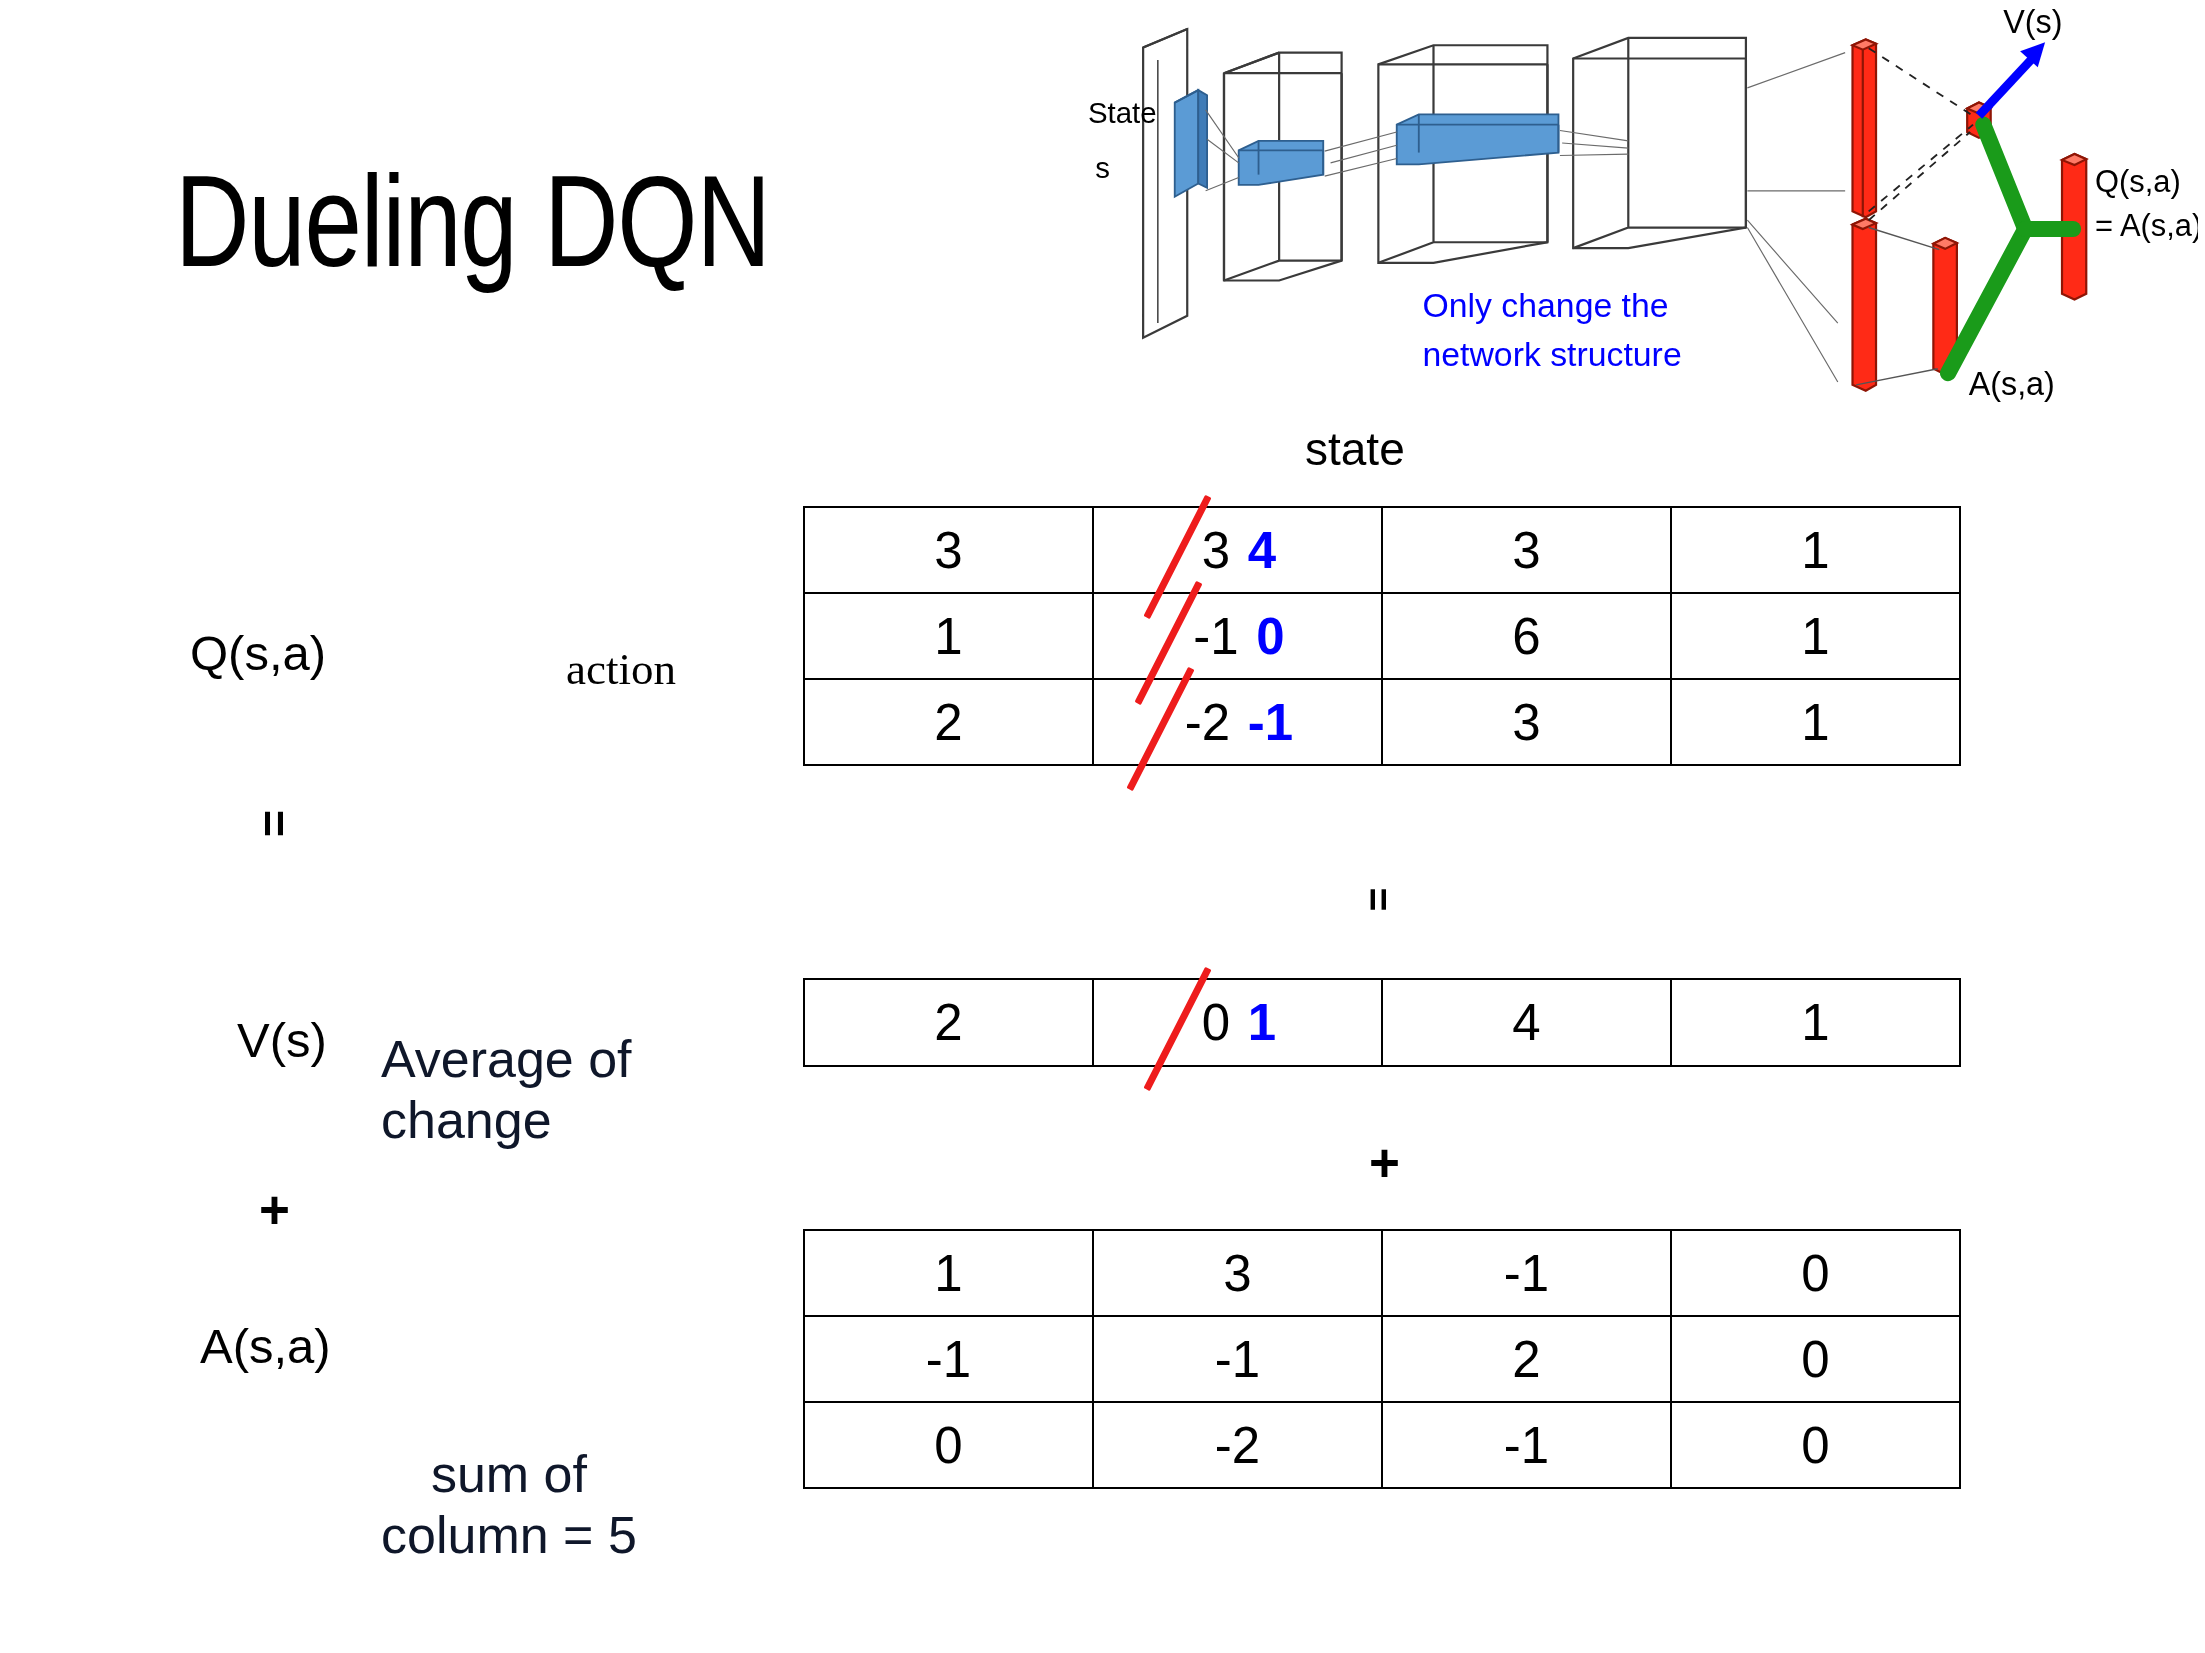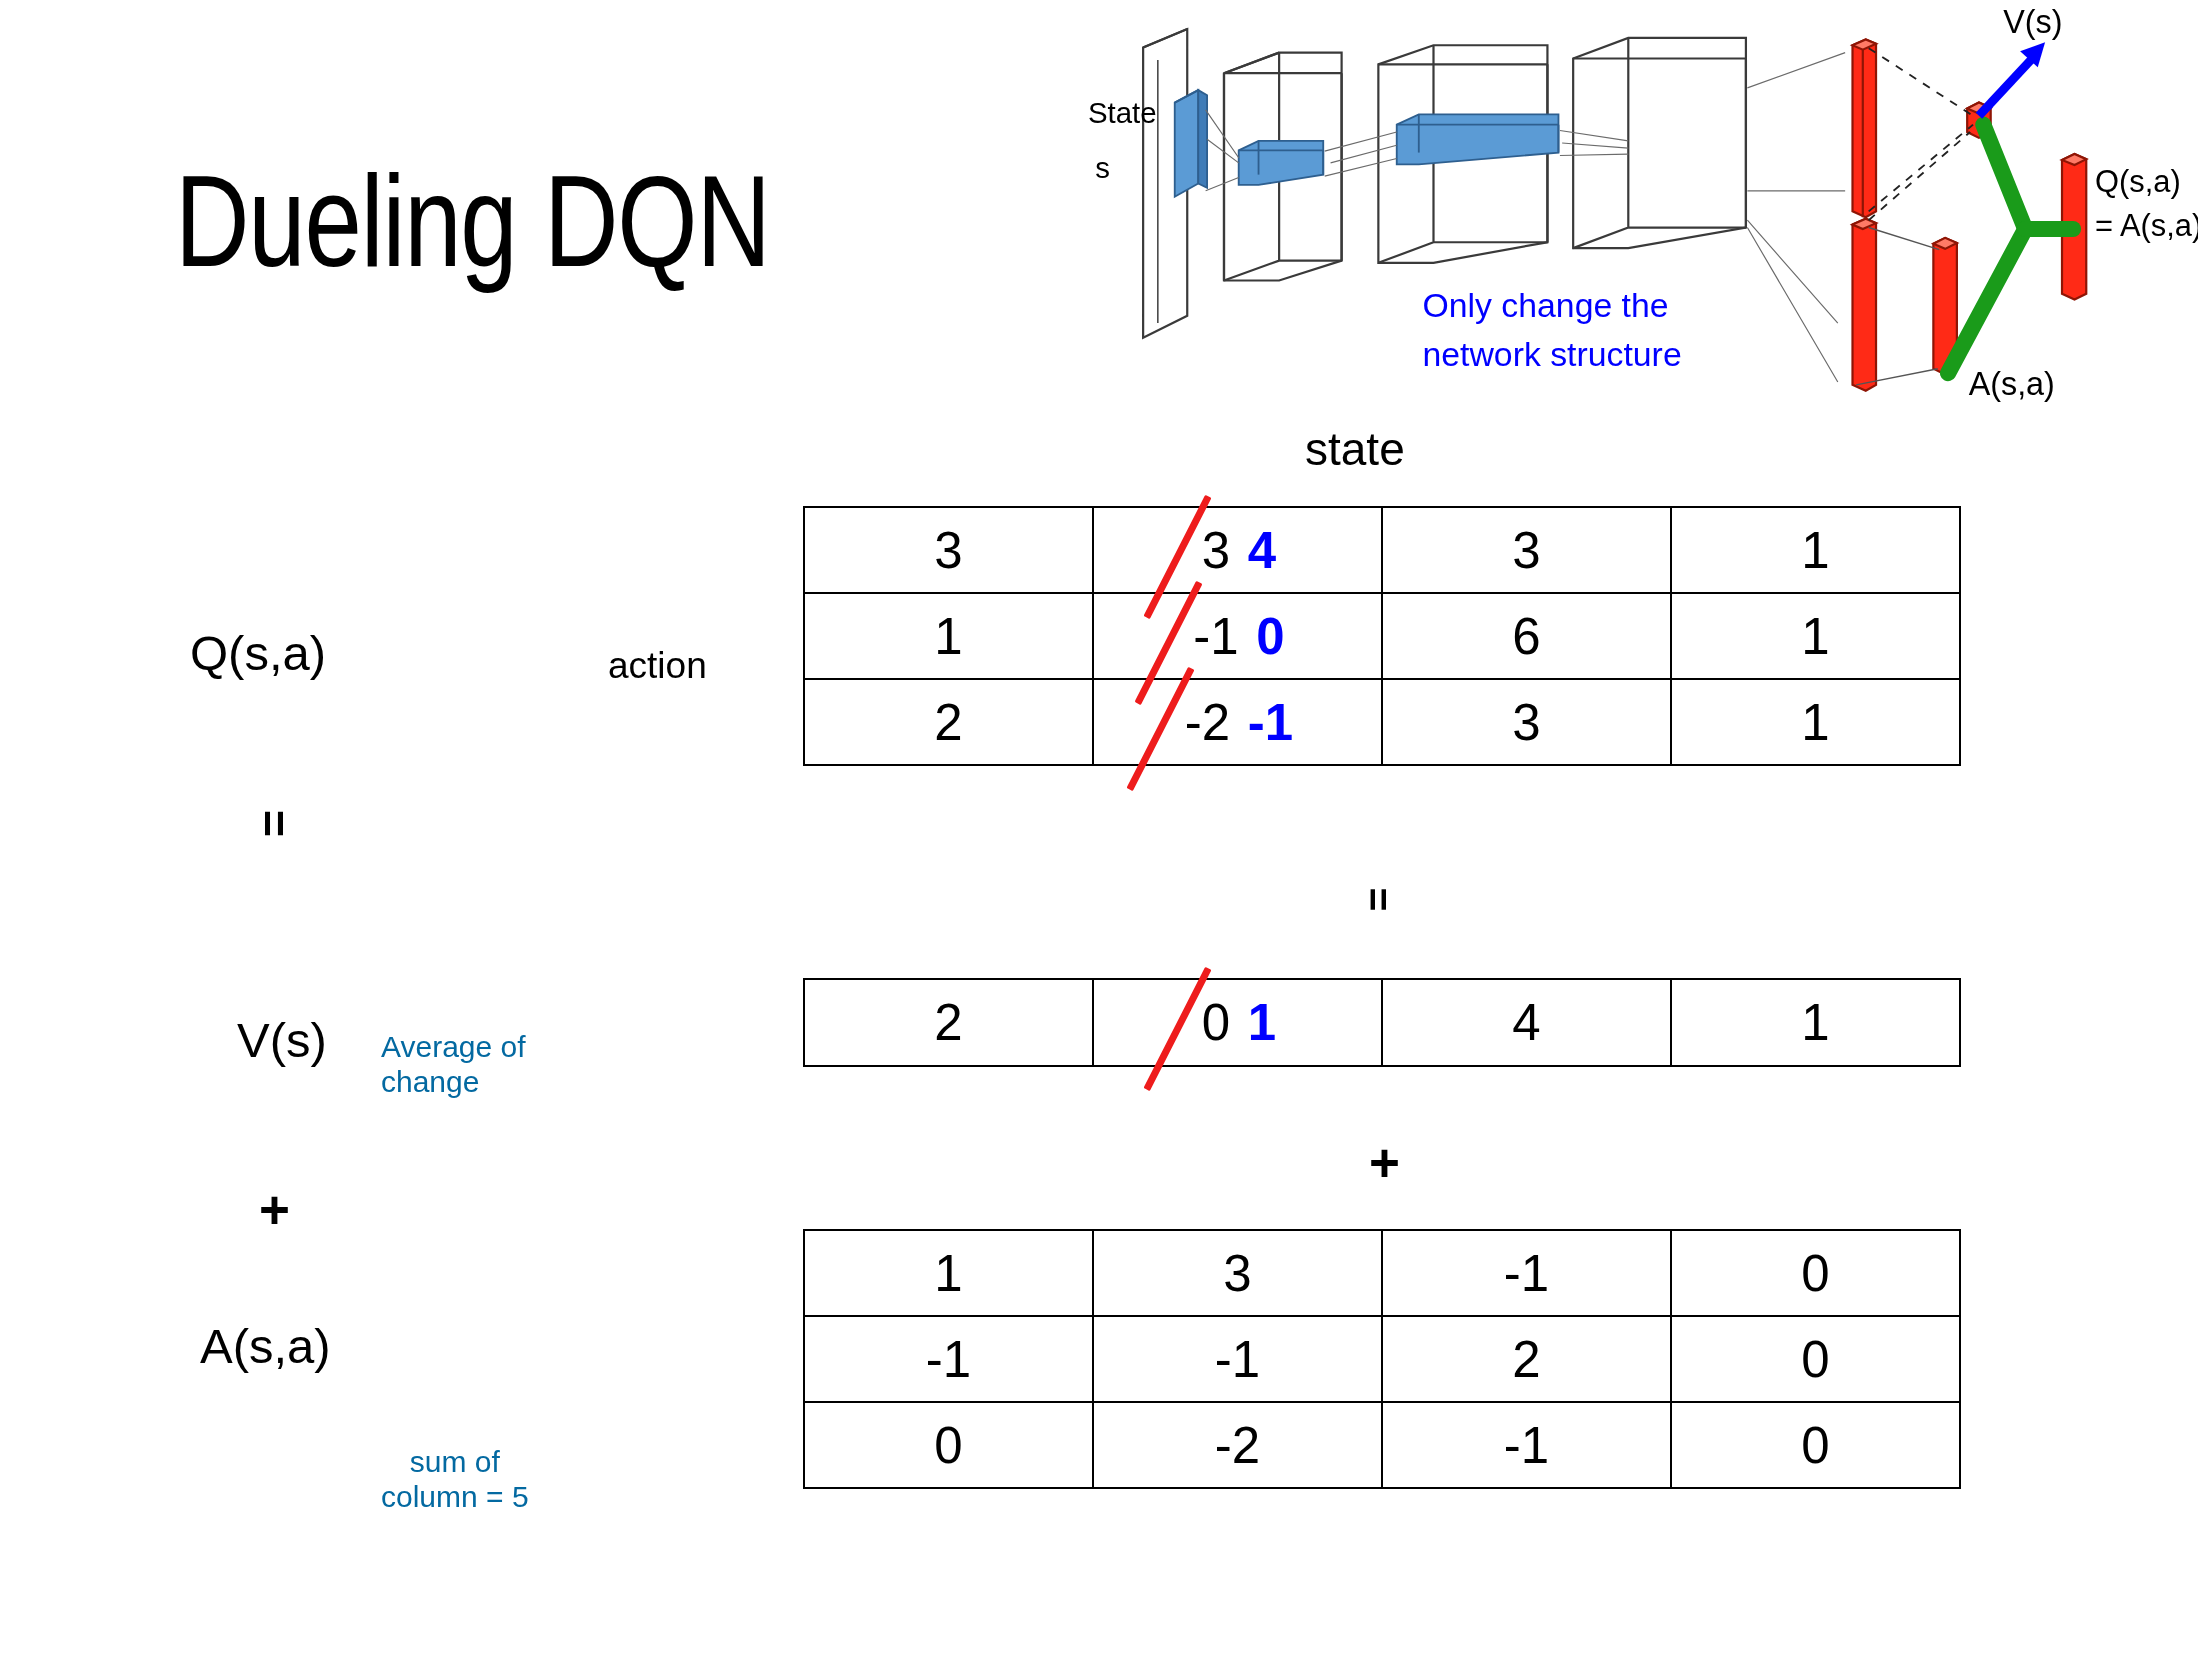--- a/index.html
+++ b/index.html
@@ -26,31 +26,31 @@
   }
 
   
   #net-diagram{left:1088px;top:7.4px;width:1110px;height:397px;}
   #net-diagram svg{display:block;}
 
   
   .lbl{white-space:nowrap;line-height:1;}
   #state-header{left:1305px;top:426px;font-size:46px;}
   #q-label{left:190px;top:629px;font-size:49px;}
-  #action-label{left:608px;top:647px;font-size:37px;}
+  #action-label{left:566px;top:647px;font-size:45px;font-family:Liberation Serif, serif;}
   #eq-left-1{left:261px;top:800px;font-size:47px;font-weight:700;
              transform:rotate(90deg);transform-origin:center center;}
   #eq-mid{left:1366px;top:879px;font-size:41px;font-weight:700;
           transform:rotate(90deg);transform-origin:center center;}
   #v-label{left:237px;top:1016px;font-size:49px;}
   #plus-left{left:259px;top:1183px;font-size:53px;font-weight:600;}
   #a-label{left:200px;top:1322px;font-size:49px;}
   #plus-mid{left:1369px;top:1136px;font-size:53px;font-weight:600;}
 
-  .blue-note{color:#0369a1;font-size:30px;line-height:1.18;white-space:nowrap;}
+  .blue-note{color:#0f172a;font-size:52px;line-height:1.18;white-space:nowrap;}
   #avg-note{left:381px;top:1029px;}
   #sum-note{left:381px;top:1444px;text-align:center;}
 
   
   .grid{border-collapse:collapse;table-layout:fixed;}
   .grid td{
     border:2.2px solid #000;
     width:287px;
     text-align:center;
     vertical-align:middle;

